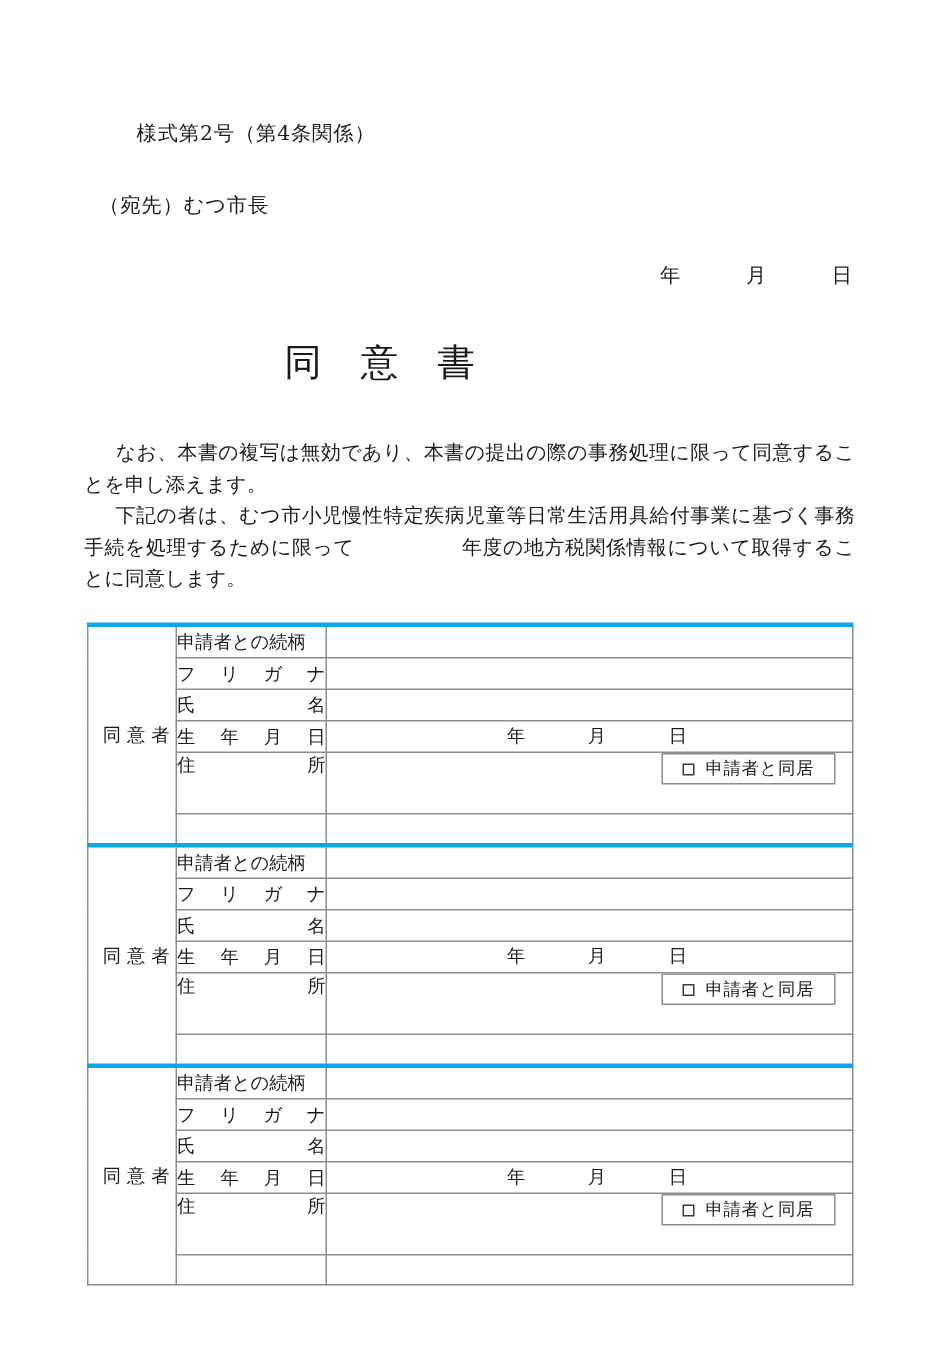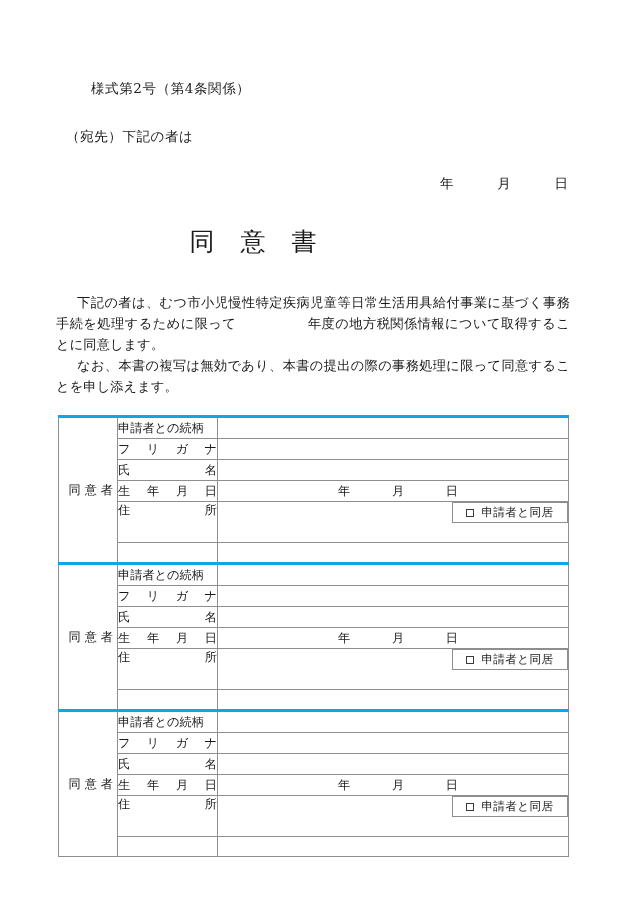--- a/index.html
+++ b/index.html
@@ -144,21 +144,21 @@
     transform: translateY(-50%);
     width: 120px;
     display: flex;
     justify-content: space-between;
     white-space: nowrap;
     font-size: 12.2px;
   }
 
   .cohab-box {
     position: absolute;
-    right: 0px;
+    right: 11px;
     top: 0px;
     width: 116px;
     height: 21px;
     border: 1px solid #8e8e8e;
     box-sizing: border-box;
     display: flex;
     align-items: center;
     justify-content: center;
     gap: 7px;
     font-size: 11.6px;
@@ -176,33 +176,33 @@
 
   .spacer-row td { height: 19px; border-top: none; }
 </style>
 </head>
 <body>
 
 <div class="page">
 
   <div class="form-no">様式第2号（第4条関係）</div>
 
-  <div class="addressee">（宛先）下記の者は</div>
+  <div class="addressee">（宛先）むつ市長</div>
 
   <div class="date-line">
     <span>年</span>
     <span>月</span>
     <span>日</span>
   </div>
 
   <div class="doc-title">同意書</div>
 
   <div class="body-block">
+    <p class="para indent-1">なお、本書の複写は無効であり、本書の提出の際の事務処理に限って同意することを申し添えます。</p>
     <p class="para indent-1"><span>下記の者は、むつ市小児慢性特定疾病児童等日常生活用具給付事業に基づく事務手続を処理するために限って</span><span class="blank-gap"></span><span>年度の地方税関係情報について取得することに同意します。</span></p>
-    <p class="para indent-1">なお、本書の複写は無効であり、本書の提出の際の事務処理に限って同意することを申し添えます。</p>
   </div>
 
   <table class="consent-table">
     <colgroup>
       <col class="c-owner">
         <col class="c-label">
         <col class="c-value">
     </colgroup>
     <tbody>
 

